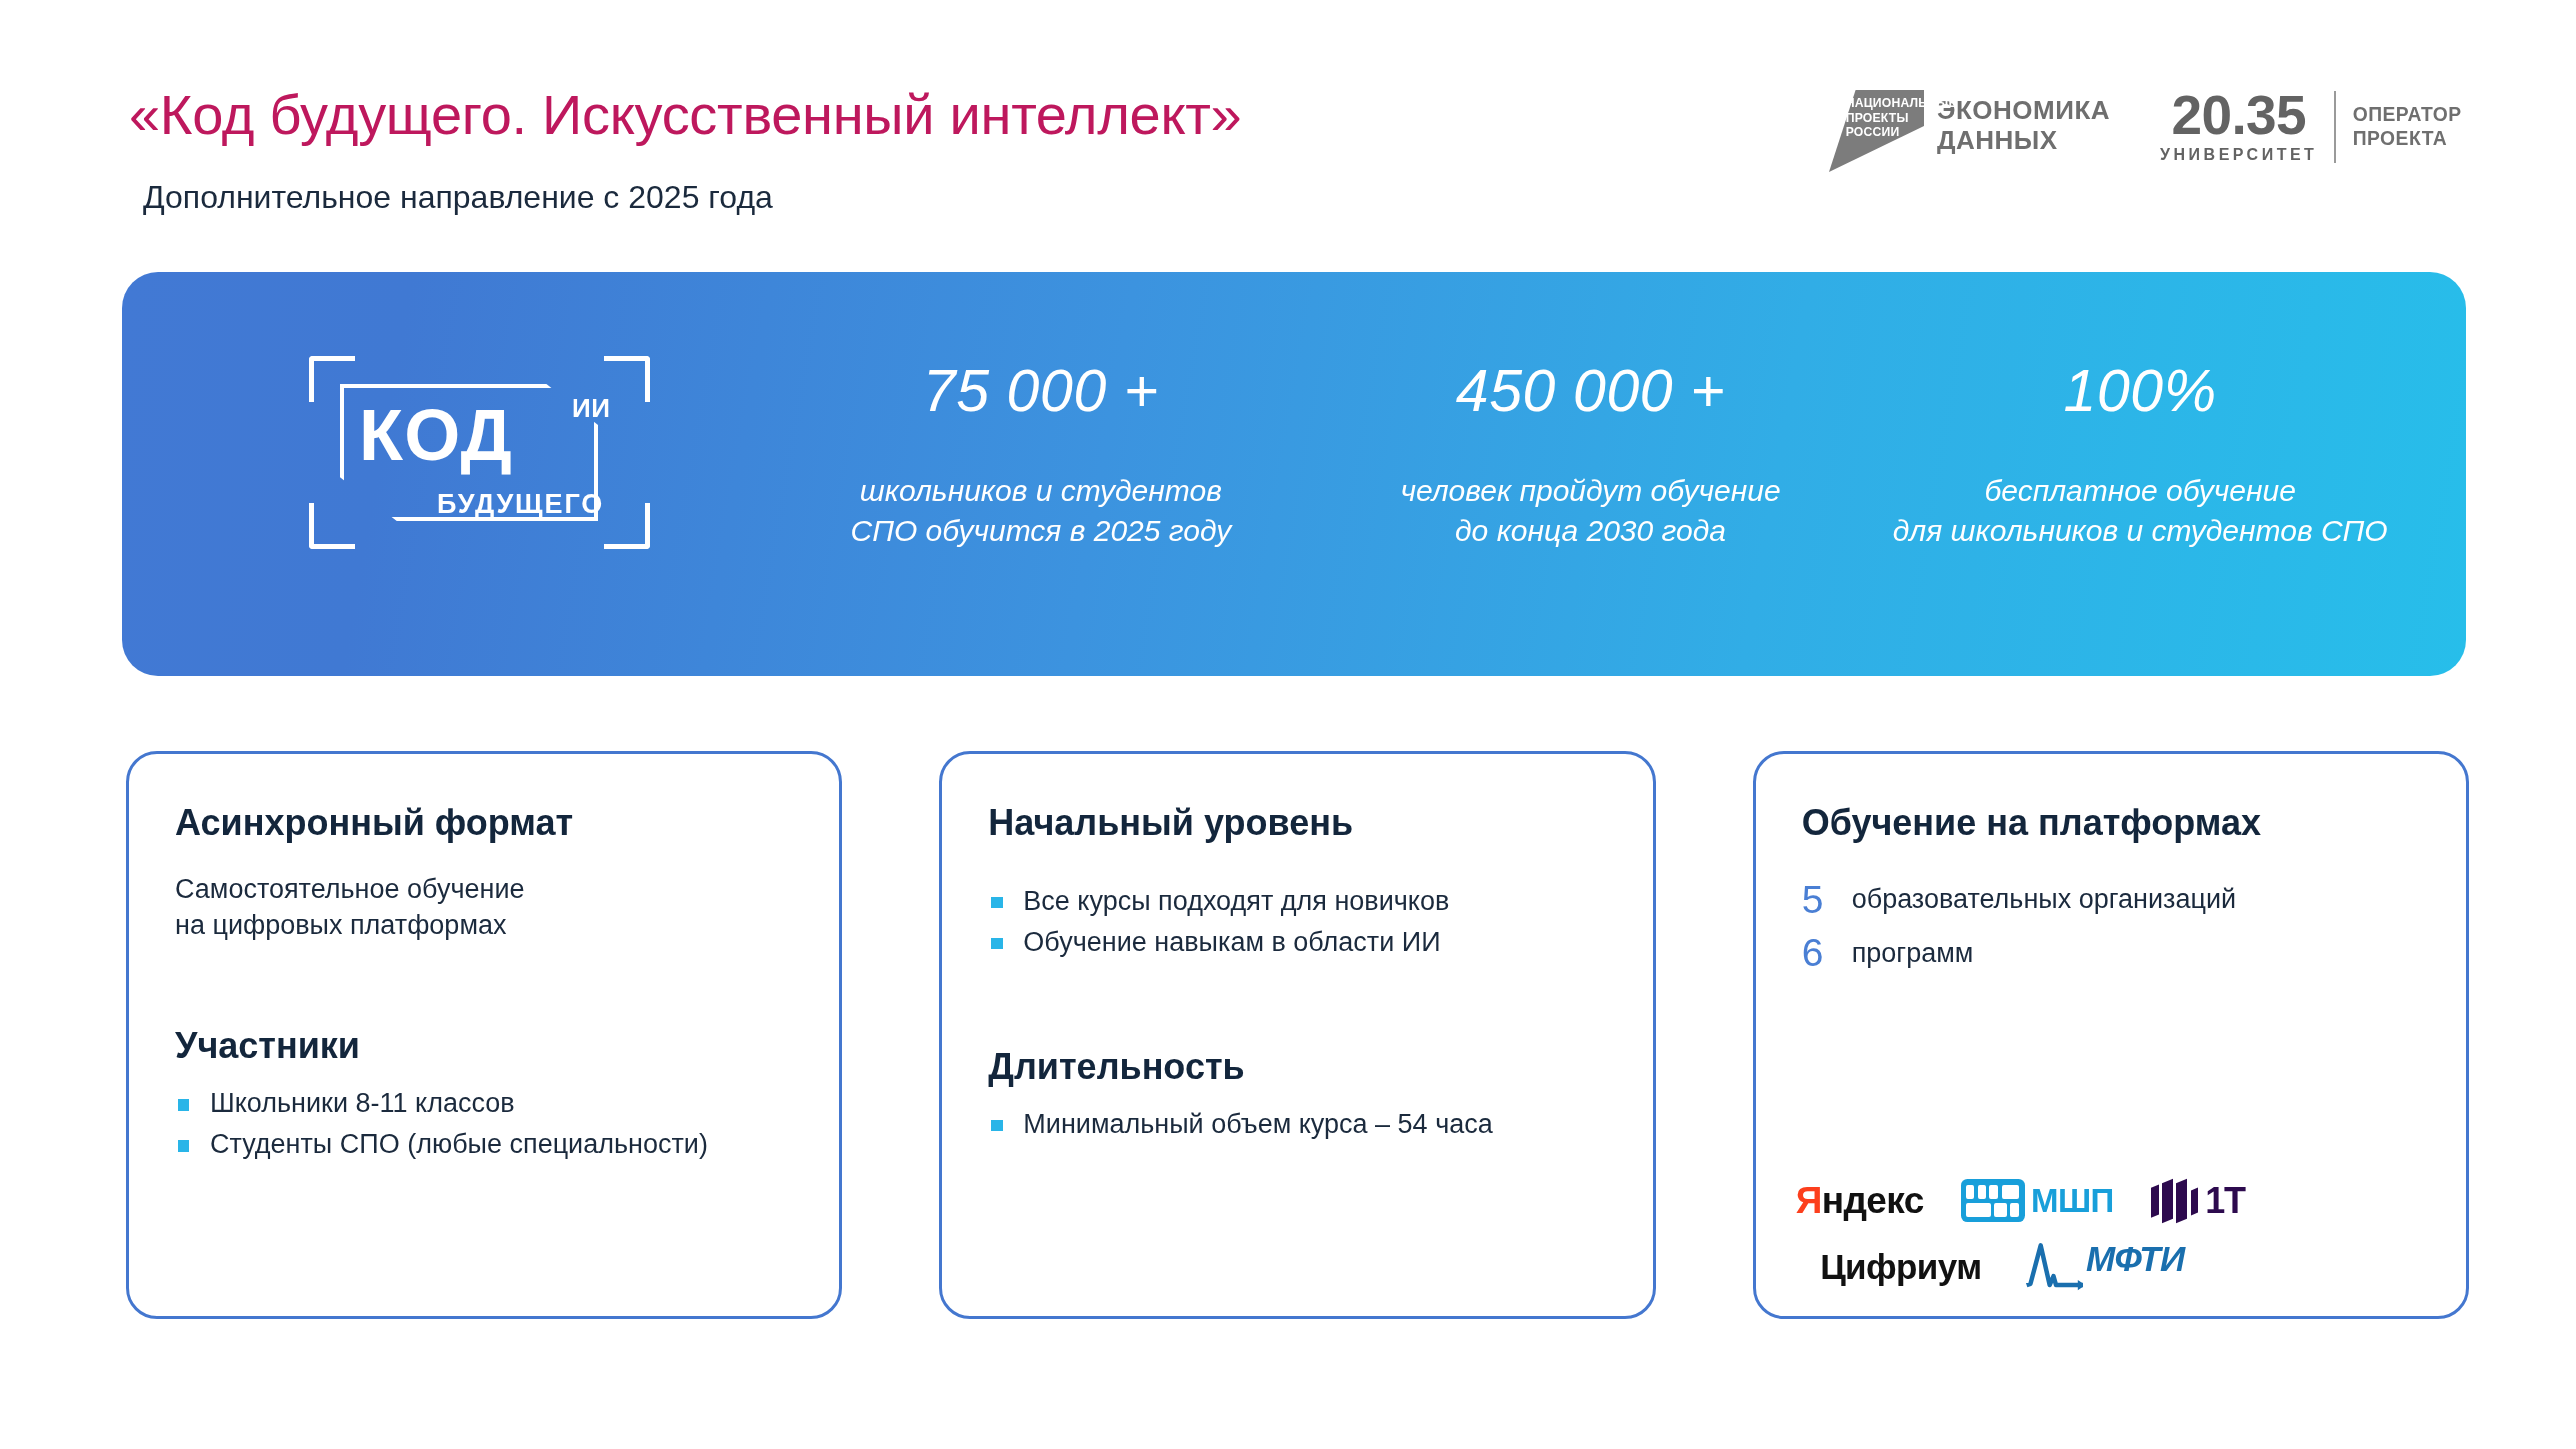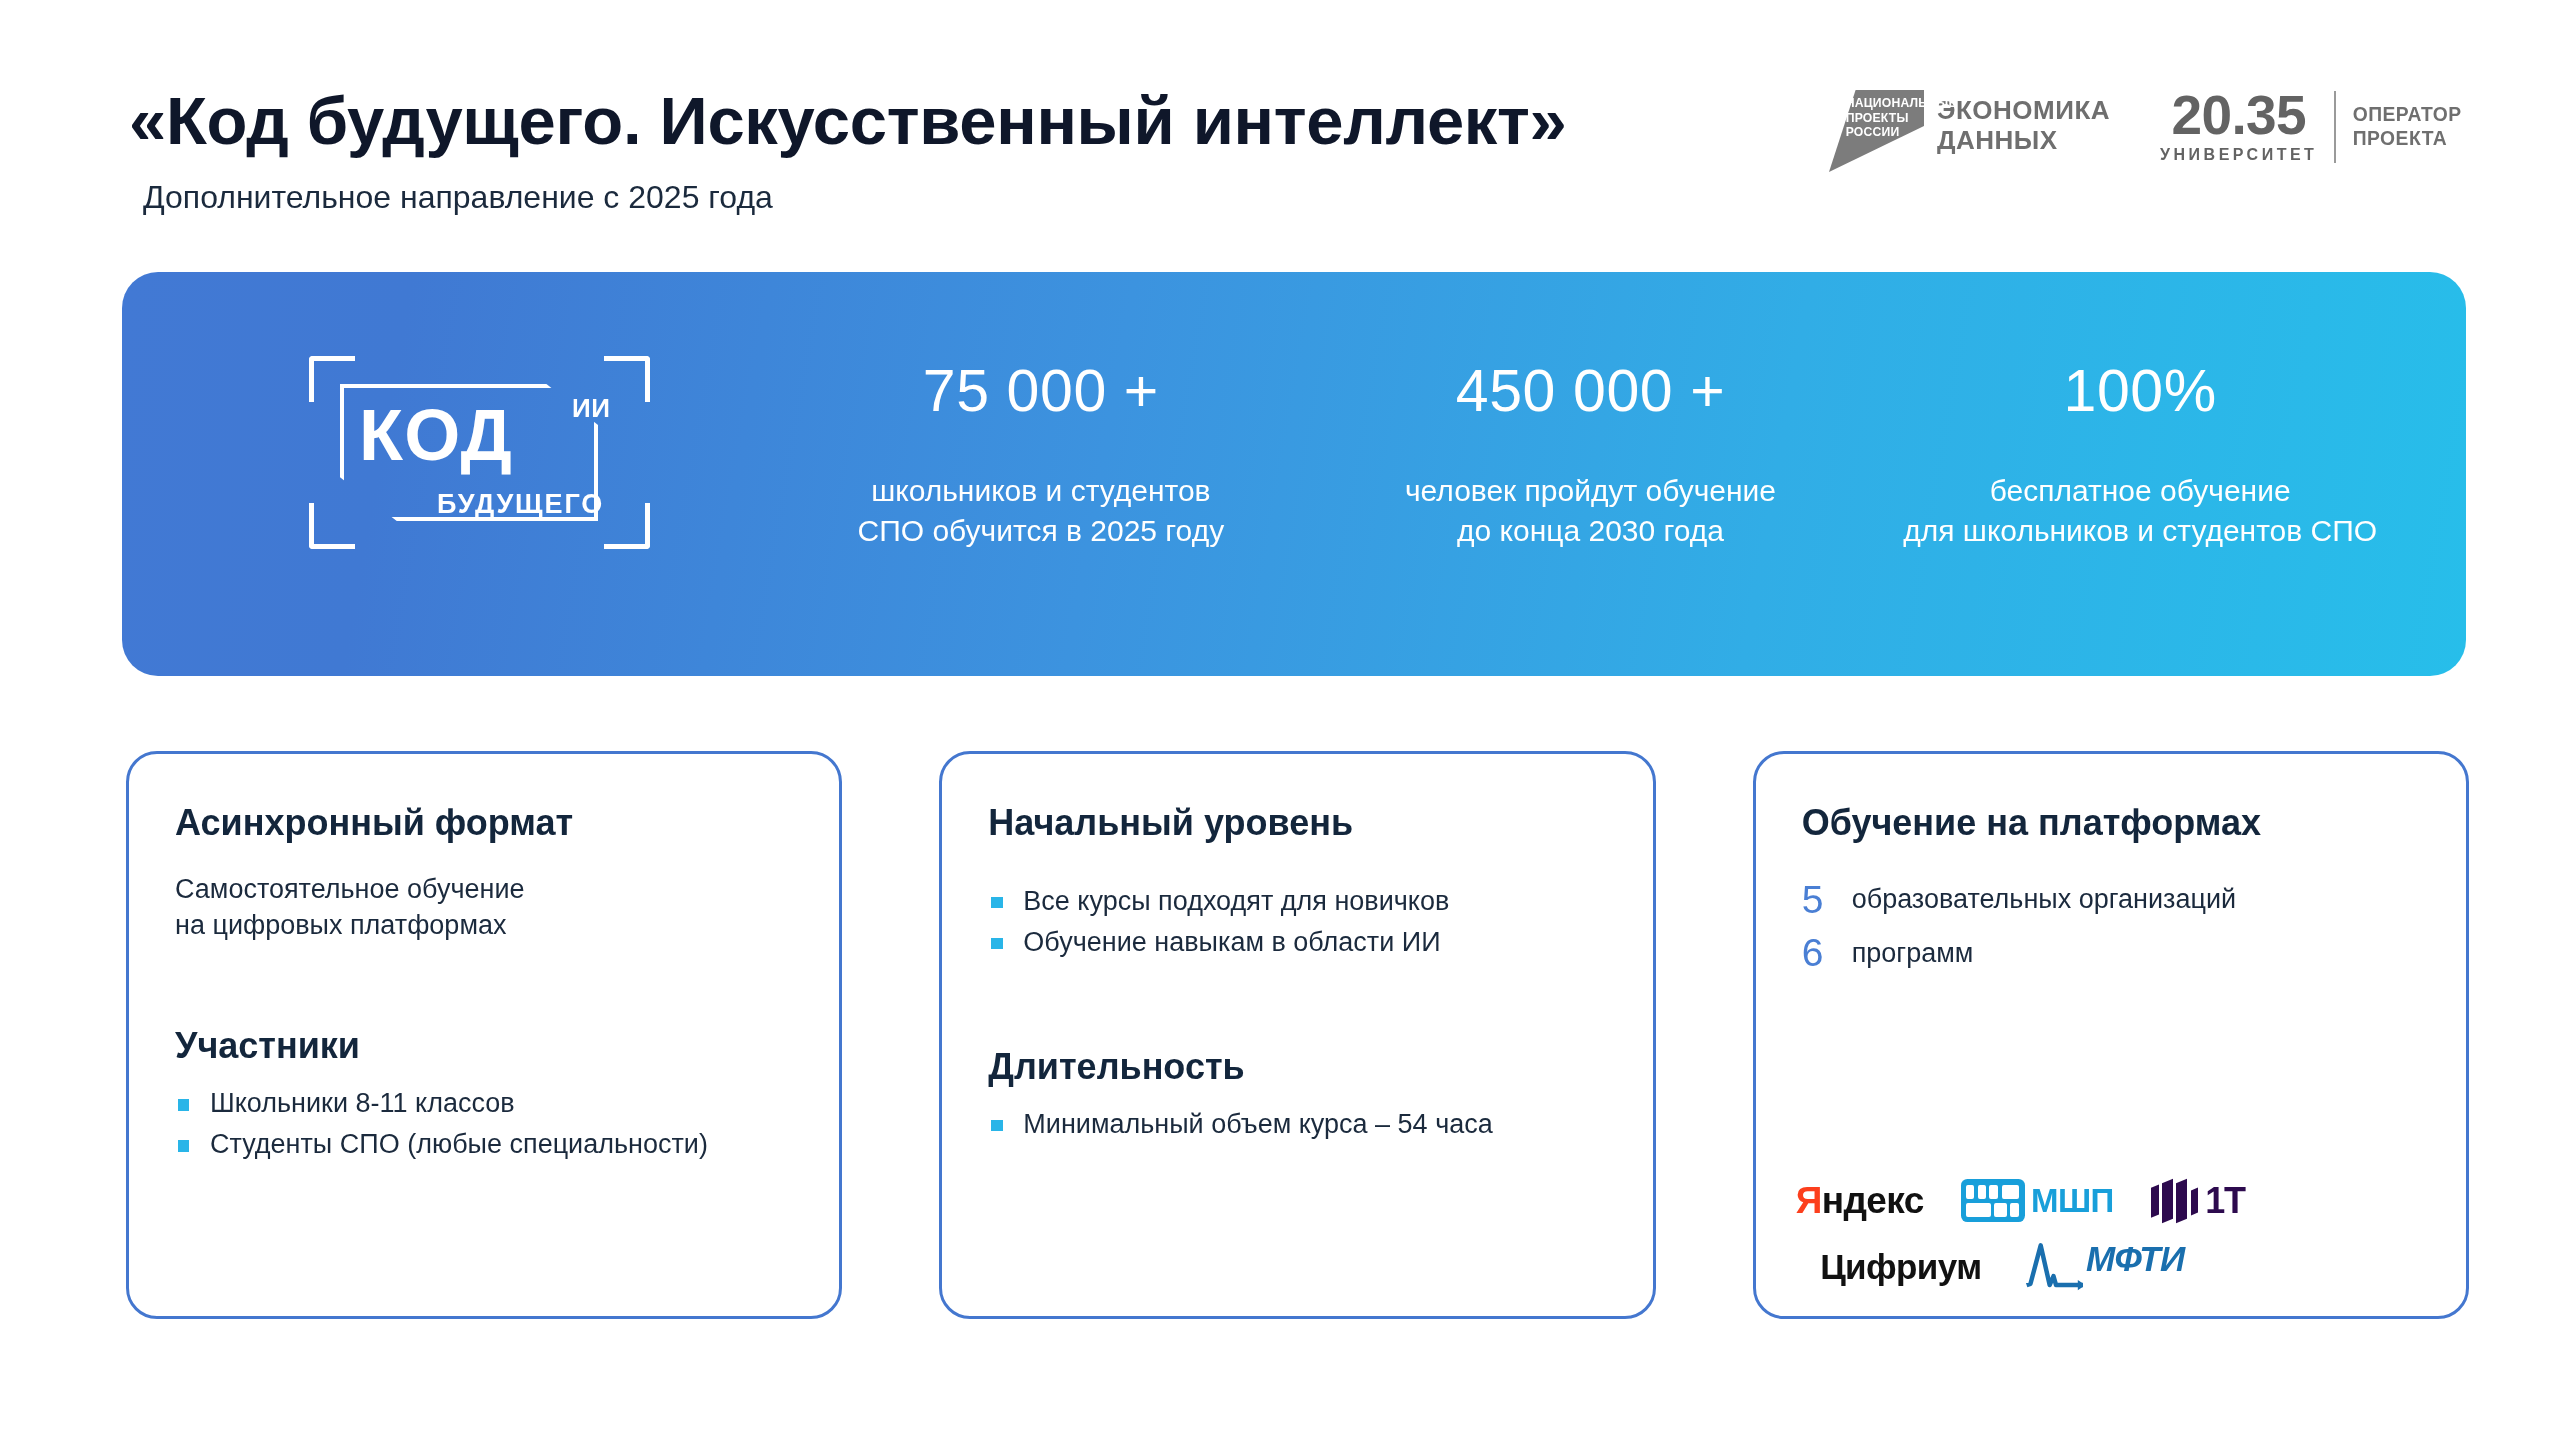--- a/index.html
+++ b/index.html
@@ -7,21 +7,21 @@
     width: 2576px; height: 1449px;
     background: #ffffff;
     font-family: "Liberation Sans", "DejaVu Sans", sans-serif;
     overflow: hidden;
   }
   .slide { position: relative; width: 2576px; height: 1449px; background:#fff; }
 
   
   .hdr-title {
     position: absolute; left: 129px; top: 82px;
-    font-size: 67px; font-weight: 700; color: #0f172a;
+    font-size: 56px; font-weight: 400; color: #be185d;
     letter-spacing: -0.3px; white-space: nowrap;
   }
   .hdr-sub {
     position: absolute; left: 143px; top: 179px;
     font-size: 32px; font-weight: 400; color: #1B2A3D;
     white-space: nowrap;
   }
 
   
   .logos-right { position: absolute; left: 1829px; top: 90px; display: flex; align-items: flex-start; gap: 50px; }
@@ -72,21 +72,21 @@
   .kb-ii {
     position: absolute; left: 263px; top: 37px;
     color:#fff; font-size: 26px; font-weight: 900; letter-spacing: 0.6px;
   }
   .kb-bud {
     position: absolute; left: 128px; top: 133px;
     color:#fff; font-size: 27px; font-weight: 900; letter-spacing: 1.9px;
   }
 
   .stats { position: absolute; left: 644px; top: 90px; width: 1649px; display: flex; }
-  .stat { flex: 1; text-align: center; color: #fff; }
+  .stat { flex: 1; text-align: center; color: #fff; font-style: italic; }
   .stat-num { font-size: 59px; font-weight: 400; letter-spacing: 0.6px; line-height: 1; }
   .stat-desc { margin-top: 50px; font-size: 30px; font-weight: 400; line-height: 1.34; }
 
   
   .cards { position: absolute; left: 126px; top: 751px; width: 2343px; height: 568px; display: flex; gap: 97px; }
   .card {
     flex: 1; border: 3.2px solid #4477CF; border-radius: 31px; background:#fff;
     padding: 49px 32px 26px 46px; position: relative;
   }
   .card-title { font-size: 36px; font-weight: 700; color:#13263C; line-height:1.1; white-space: nowrap; }

